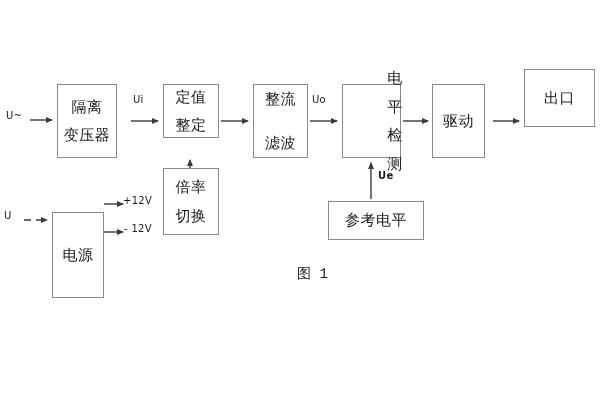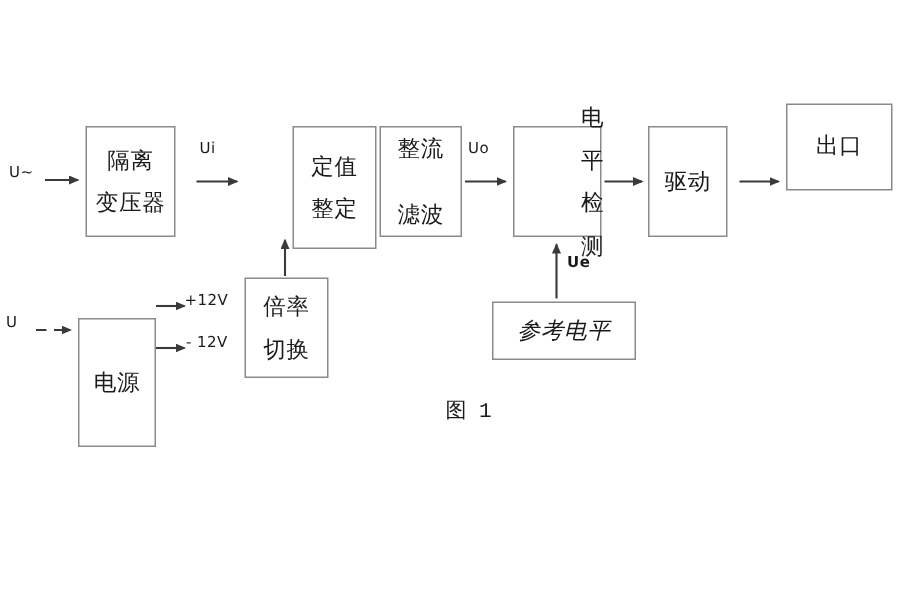--- a/index.html
+++ b/index.html
@@ -86,21 +86,21 @@
     <line x1="104" y1="204" x2="123" y2="204" stroke="#3a3a3a" stroke-width="1.4" marker-end="url(#arrowhead)"></line>
 
     <line x1="104" y1="232" x2="123" y2="232" stroke="#3a3a3a" stroke-width="1.4" marker-end="url(#arrowhead)"></line>
   </svg>
 
   <div class="box" style="left:57px; top:84px; width:60px; height:74px;">
     <span>隔离</span>
     <span>变压器</span>
   </div>
 
-  <div class="box" style="left:163px; top:84px; width:56px; height:82px;margin-left:32px;">
+  <div class="box" style="left:163px; top:84px; width:56px; height:54px;">
     <span>定值</span>
     <span>整定</span>
   </div>
 
   <div class="box" style="left:253px; top:84px; width:55px; height:74px;gap:16px;">
     <span>整流</span>
     <span>滤波</span>
   </div>
 
   <div class="box" style="left:342px; top:84px; width:59px; height:74px;padding-left:47px;">
@@ -113,26 +113,26 @@
   </div>
 
   <div class="box" style="left:524px; top:69px; width:71px; height:58px;font-family:Liberation Serif, serif;">
     <span>出口</span>
   </div>
 
   <div class="box" style="left:52px; top:186px; width:52px; height:86px;margin-top:26px;">
     <span>电源</span>
   </div>
 
-  <div class="box" style="left:163px; top:185px; width:56px; height:67px;">
+  <div class="box" style="left:163px; top:168px; width:56px; height:67px;">
     <span>倍率</span>
     <span>切换</span>
   </div>
 
-  <div class="box" style="left:328px; top:201px; width:96px; height:39px;font-style:italic;">
+  <div class="box" style="left:328px; top:201px; width:96px; height:39px;">
     <span>参考电平</span>
   </div>
 
   <div class="label" style="left:6px; top:110px;">U~</div>
 
   <div class="label" style="left:133px; top:94px;">Ui</div>
 
   <div class="label" style="left:312px; top:94px;">Uo</div>
 
   <div class="label" style="left:378px; top:170px;font-weight:bold;">Ue</div>

